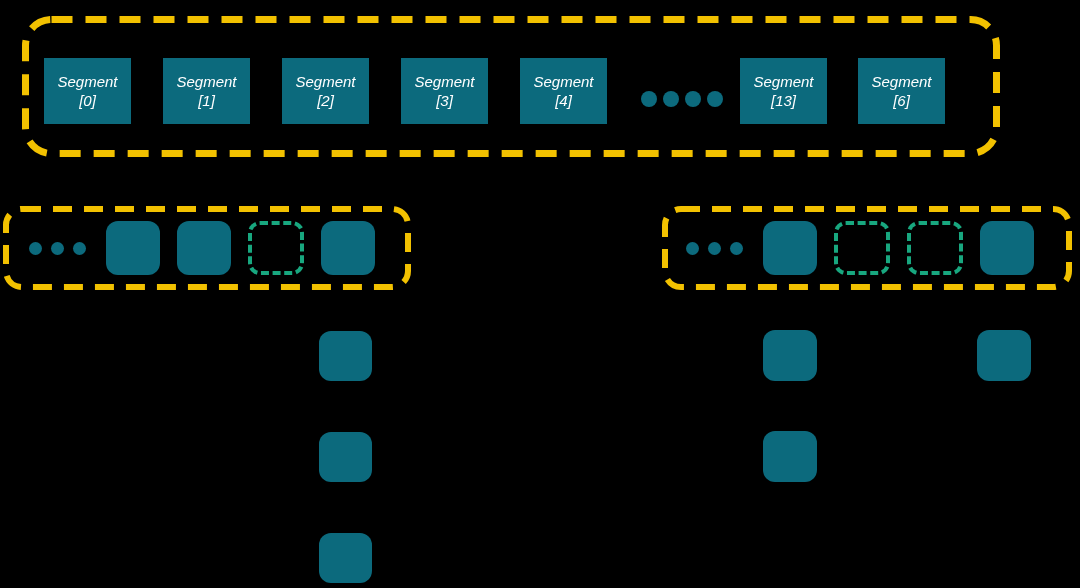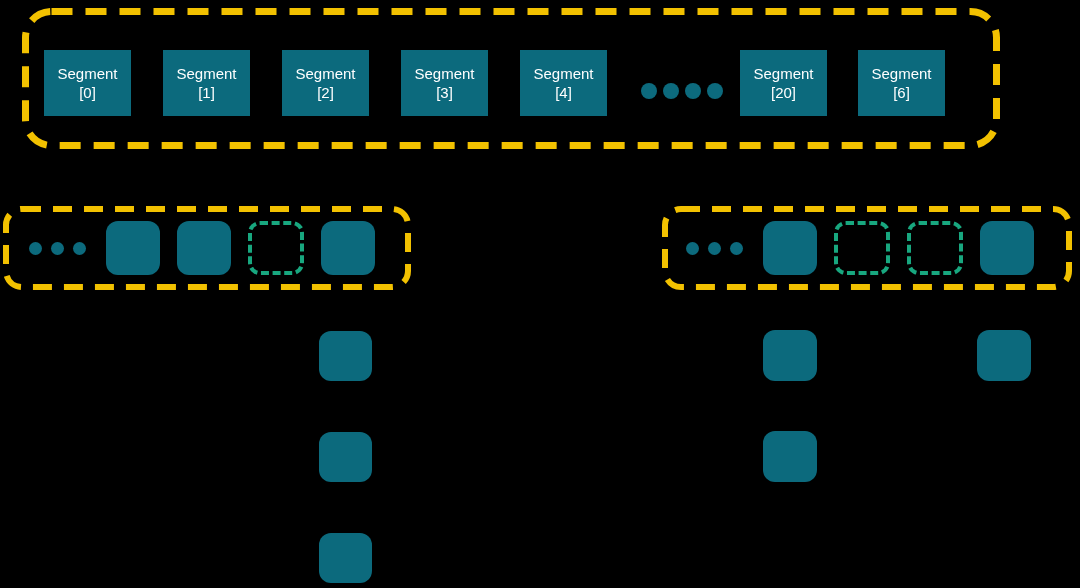--- a/index.html
+++ b/index.html
@@ -16,21 +16,21 @@
   .dash-border { position: absolute; left: 0; top: 0; display: block; }
   .yellow-rect {
     fill: none;
     stroke: var(--yellow, #F2C100);
     stroke-width: 7;
     stroke-dasharray: 21 13;
   }
   .yellow-rect.thin { stroke-width: 6; stroke-dasharray: 19 12; }
 
   
-  .top-container { position: absolute; left: 22px; top: 8px; width: 978px; height: 141px; }
+  .top-container { position: absolute; left: 22px; top: 16px; width: 978px; height: 141px; font-style: italic; }
   .seg-row { position: absolute; top: 42px; display: flex; gap: 32px; }
   .seg-row-left  { left: 22px; }
   .seg-row-right { left: 718px; gap: 31px; }
   .segment-box {
     flex: none;
     width: 87px; height: 66px;
     background: var(--teal, #0C6A7D);
     color: var(--text, #fff);
     display: flex; flex-direction: column;
     align-items: center; justify-content: center;
@@ -124,21 +124,21 @@
 
         <span class="top-dot"></span>
 
         <span class="top-dot"></span>
       </div>
 
     <div class="seg-row seg-row-right">
 
         <div class="segment-box">
           <span>Segment</span>
-          <span>[20]</span>
+          <span>[13]</span>
         </div>
 
         <div class="segment-box">
           <span>Segment</span>
           <span>[6]</span>
         </div>
       </div>
   </div>
 
   <div class="bucket bucket-left">

